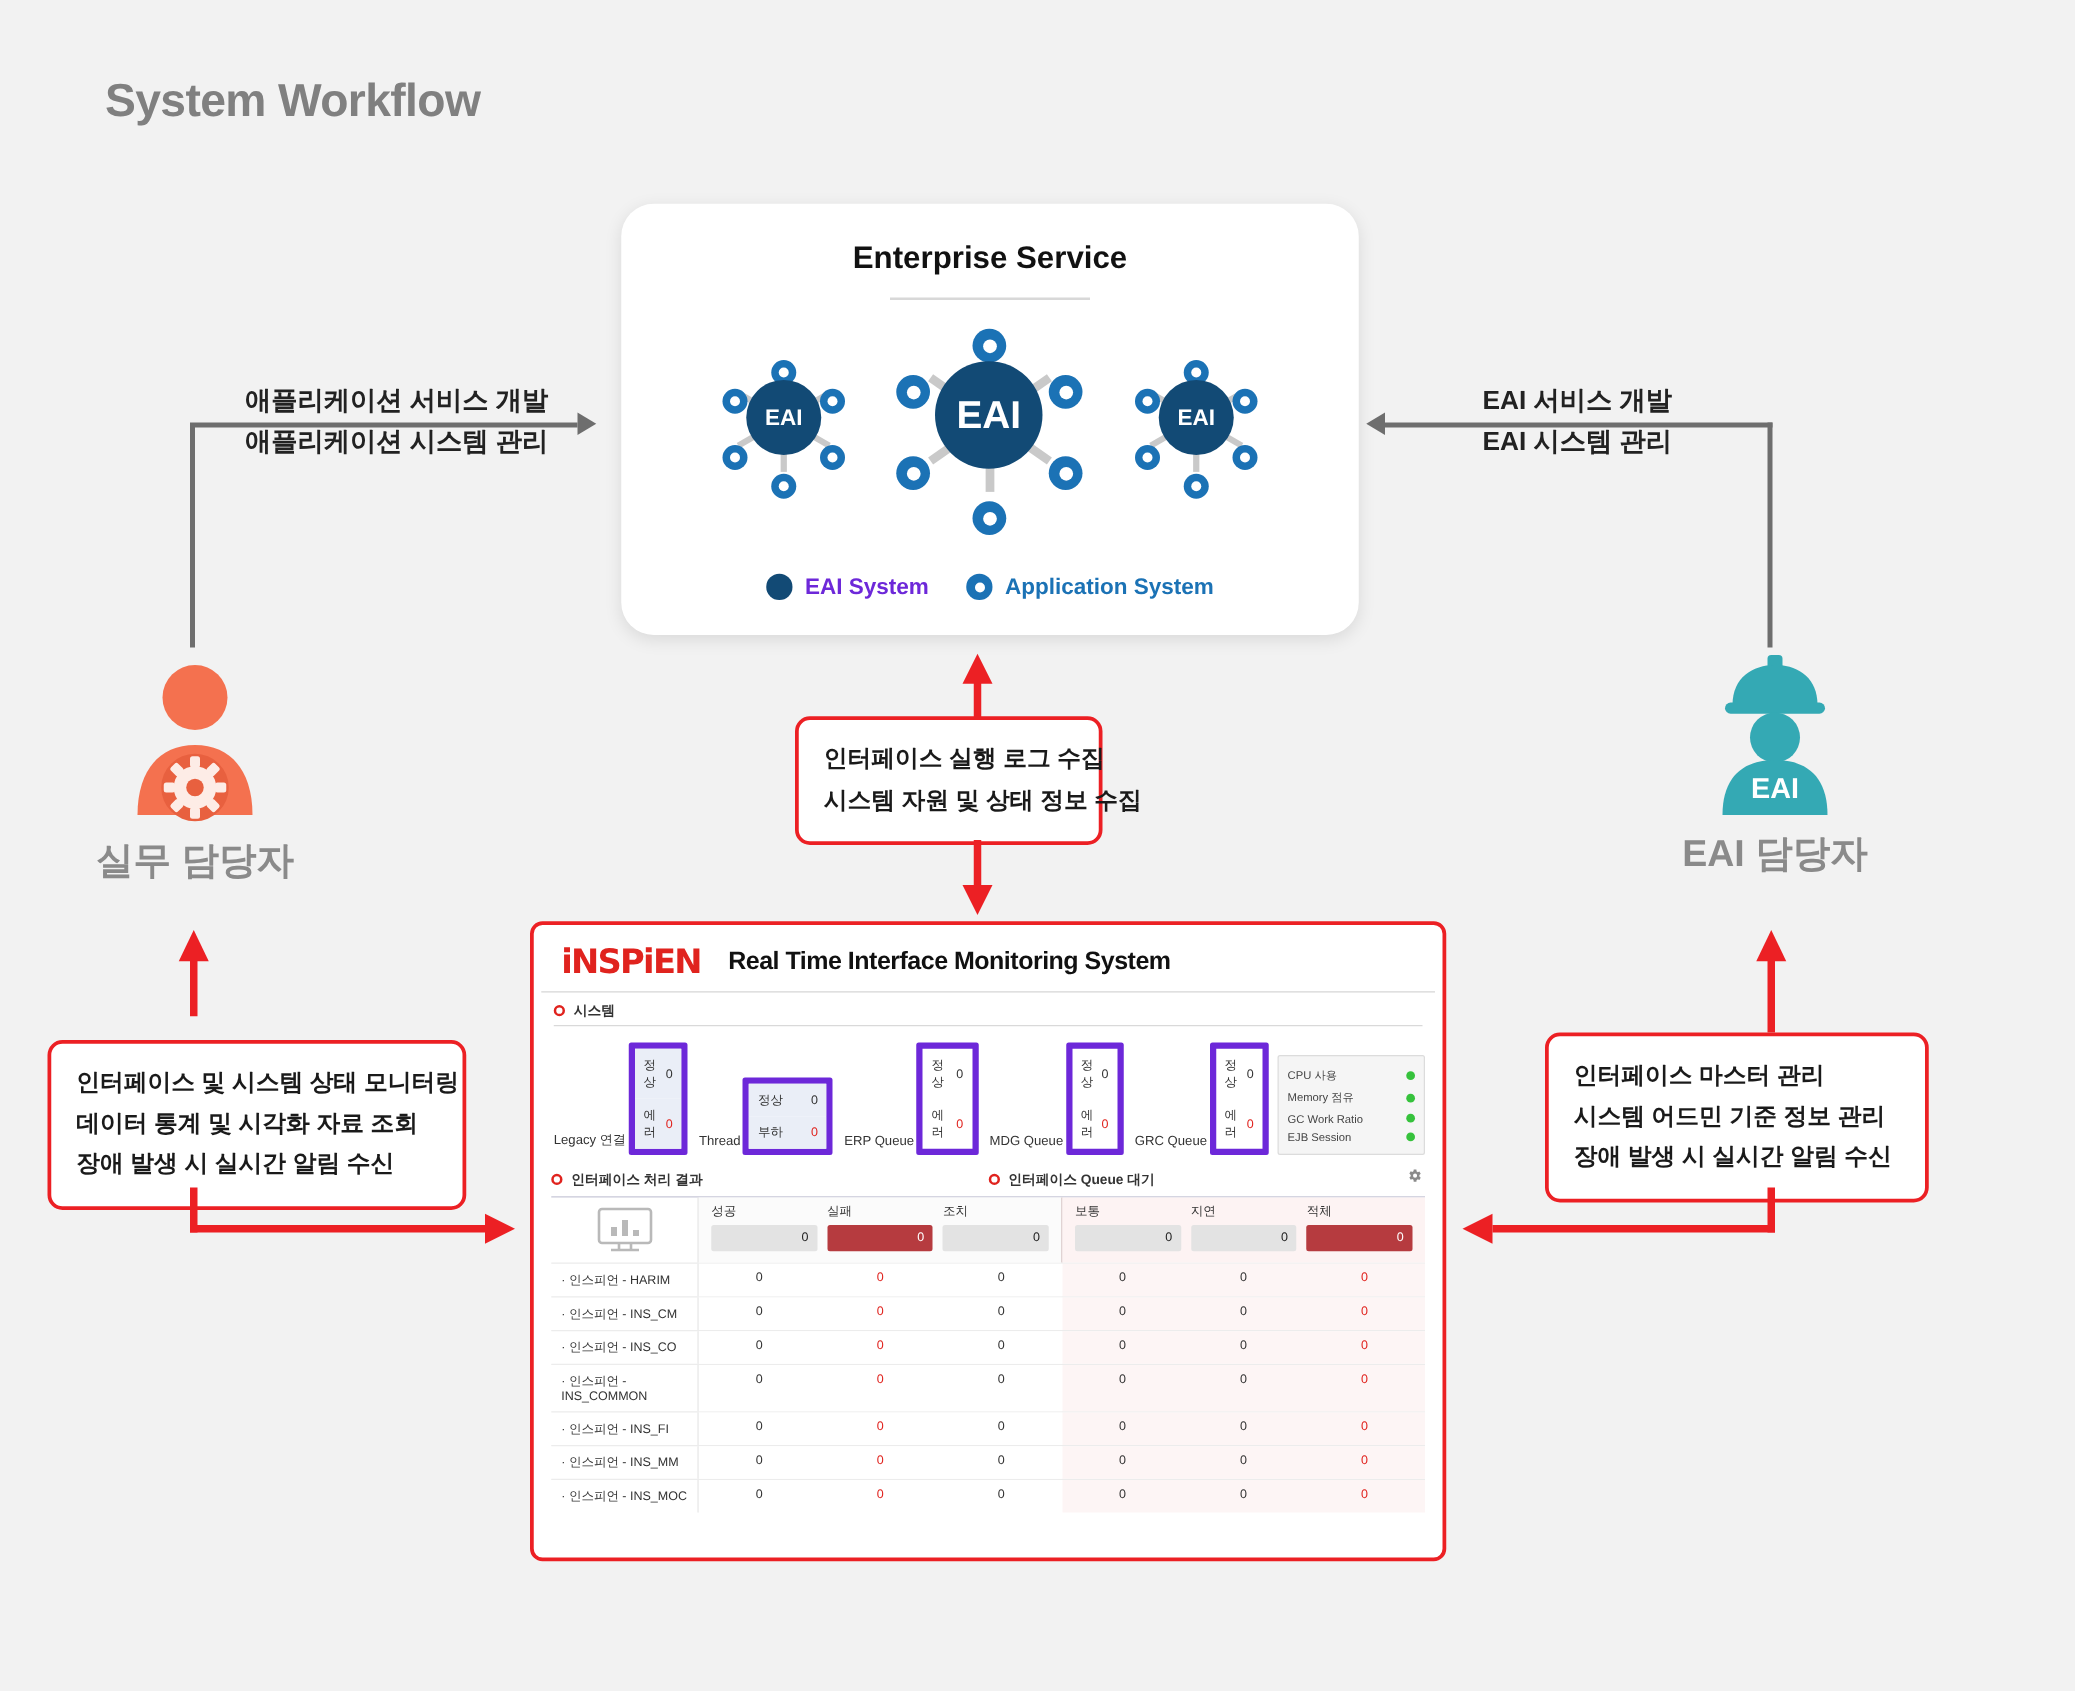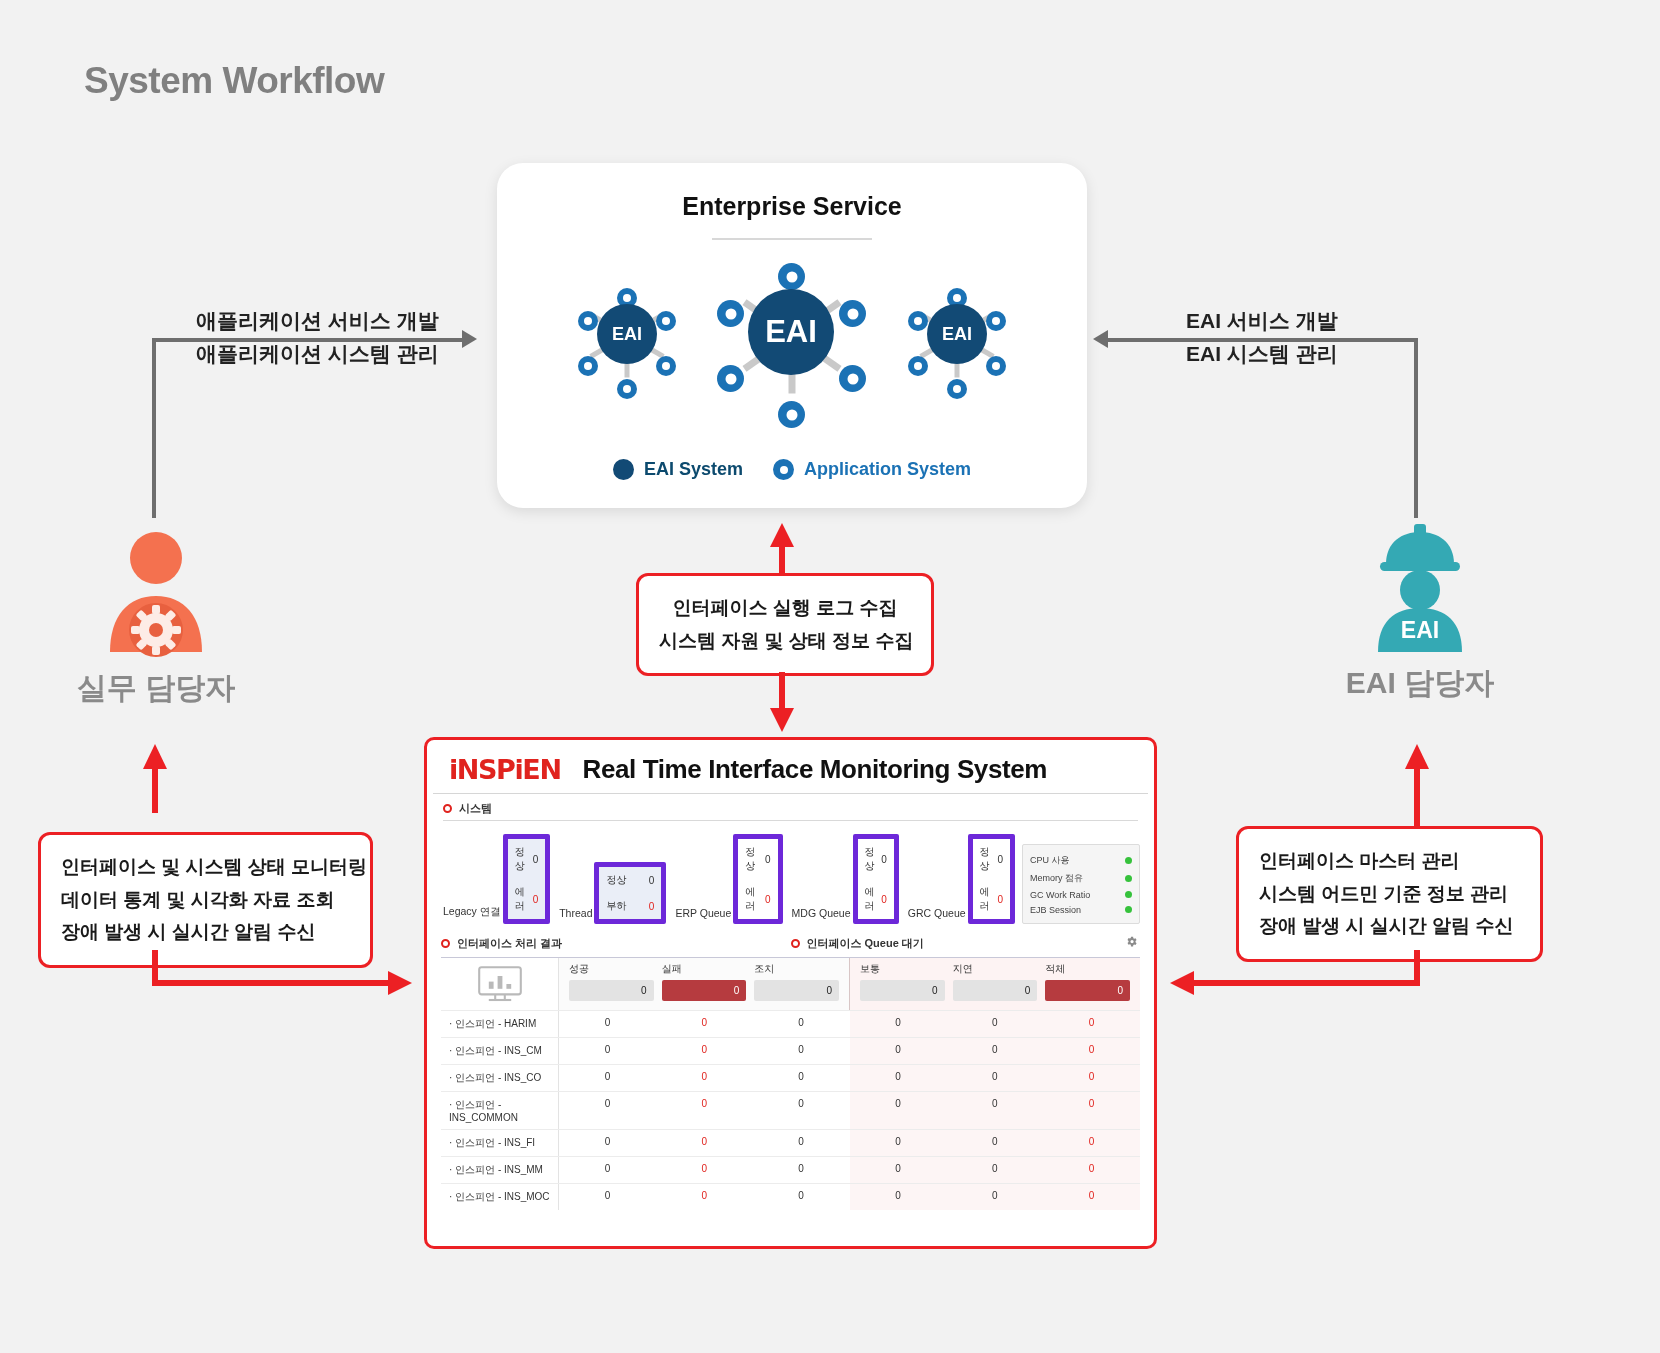--- a/index.html
+++ b/index.html
@@ -68,21 +68,21 @@
 
   .es-legend {
     position: absolute; left: 0; right: 0; bottom: 28px;
     display: flex; justify-content: center; align-items: center; gap: 30px;
     font-size: 18px; font-weight: bold;
   }
   .lg-item { display: flex; align-items: center; gap: 10px; }
   .lg-dot-filled { width: 21px; height: 21px; border-radius: 50%; background: #124a75; }
   .lg-dot-ring { width: 21px; height: 21px; border-radius: 50%; background: #1b72b5; position: relative; }
   .lg-dot-ring::after { content:""; position:absolute; width:8px; height:8px; border-radius:50%; background:#fff; left:50%; top:50%; transform:translate(-50%,-50%); }
-  .lg-eai { color: #0c4a6e; }
+  .lg-eai { color: #6d28d9; }
   .lg-app { color: #1b72b5; }
 
   
   .gray-line { position: absolute; background: #6e6e6e; }
   .gray-arrow { position: absolute; width: 0; height: 0; }
 
   .conn-label {
     position: absolute; font-size: 21px; font-weight: bold;
     color: #222; line-height: 1.55; white-space: nowrap;
   }
@@ -113,21 +113,21 @@
   .mon-head {
     display: flex; align-items: center; gap: 22px;
     padding: 14px 16px 8px 16px;
     border-bottom: 1px solid #d6d6d6;
     margin: 0 6px;
   }
   .mon-logo {
     font-size: 27px; font-weight: bold; color: #e0231e;
     letter-spacing: -1.4px; font-family: "DejaVu Sans", sans-serif;
   }
-  .mon-title { font-size: 26px; font-weight: bold; color: #111; letter-spacing: -0.4px; }
+  .mon-title { font-size: 20px; font-weight: bold; color: #111; letter-spacing: -0.4px; }
 
   .sec-head {
     display: flex; align-items: center; gap: 7px;
     font-size: 11px; font-weight: bold; color: #333;
     padding: 7px 16px 4px 16px;
   }
   .sec-dot {
     width: 9px; height: 9px; border-radius: 50%;
     border: 2.5px solid #e0231e;
   }
@@ -325,21 +325,21 @@
       <circle cx="60" cy="70" r="20" fill="#34a9b4"></circle>
       <path d="M18 132 C18 102 34 88 60 88 C86 88 102 102 102 132 Z" fill="#34a9b4"></path>
       <text x="60" y="118" text-anchor="middle" font-family="Liberation Sans, sans-serif" font-size="23" font-weight="bold" fill="#ffffff">EAI</text>
     </svg>
     <div class="persona-name">EAI 담당자</div>
   </div>
 
   <div class="red-line" style="left:779px;top:545px;width:6px;height:35px;"></div>
   <div class="red-arrow" style="left:770px;top:523px;border-bottom:24px solid #ec2024;border-left:12px solid transparent;border-right:12px solid transparent;"></div>
 
-  <div class="callout" style="left:636px;top:573px;width:298px;text-align:center;">
+  <div class="callout" style="left:636px;top:573px;width:246px;text-align:center;">
     <div>인터페이스 실행 로그 수집</div>
     <div>시스템 자원 및 상태 정보 수집</div>
   </div>
 
   <div class="red-line" style="left:779px;top:672px;width:6px;height:38px;"></div>
   <div class="red-arrow" style="left:770px;top:708px;border-top:24px solid #ec2024;border-left:12px solid transparent;border-right:12px solid transparent;"></div>
 
   <div class="red-line" style="left:152px;top:768px;width:6px;height:45px;"></div>
   <div class="red-arrow" style="left:143px;top:744px;border-bottom:25px solid #ec2024;border-left:12px solid transparent;border-right:12px solid transparent;"></div>
 

